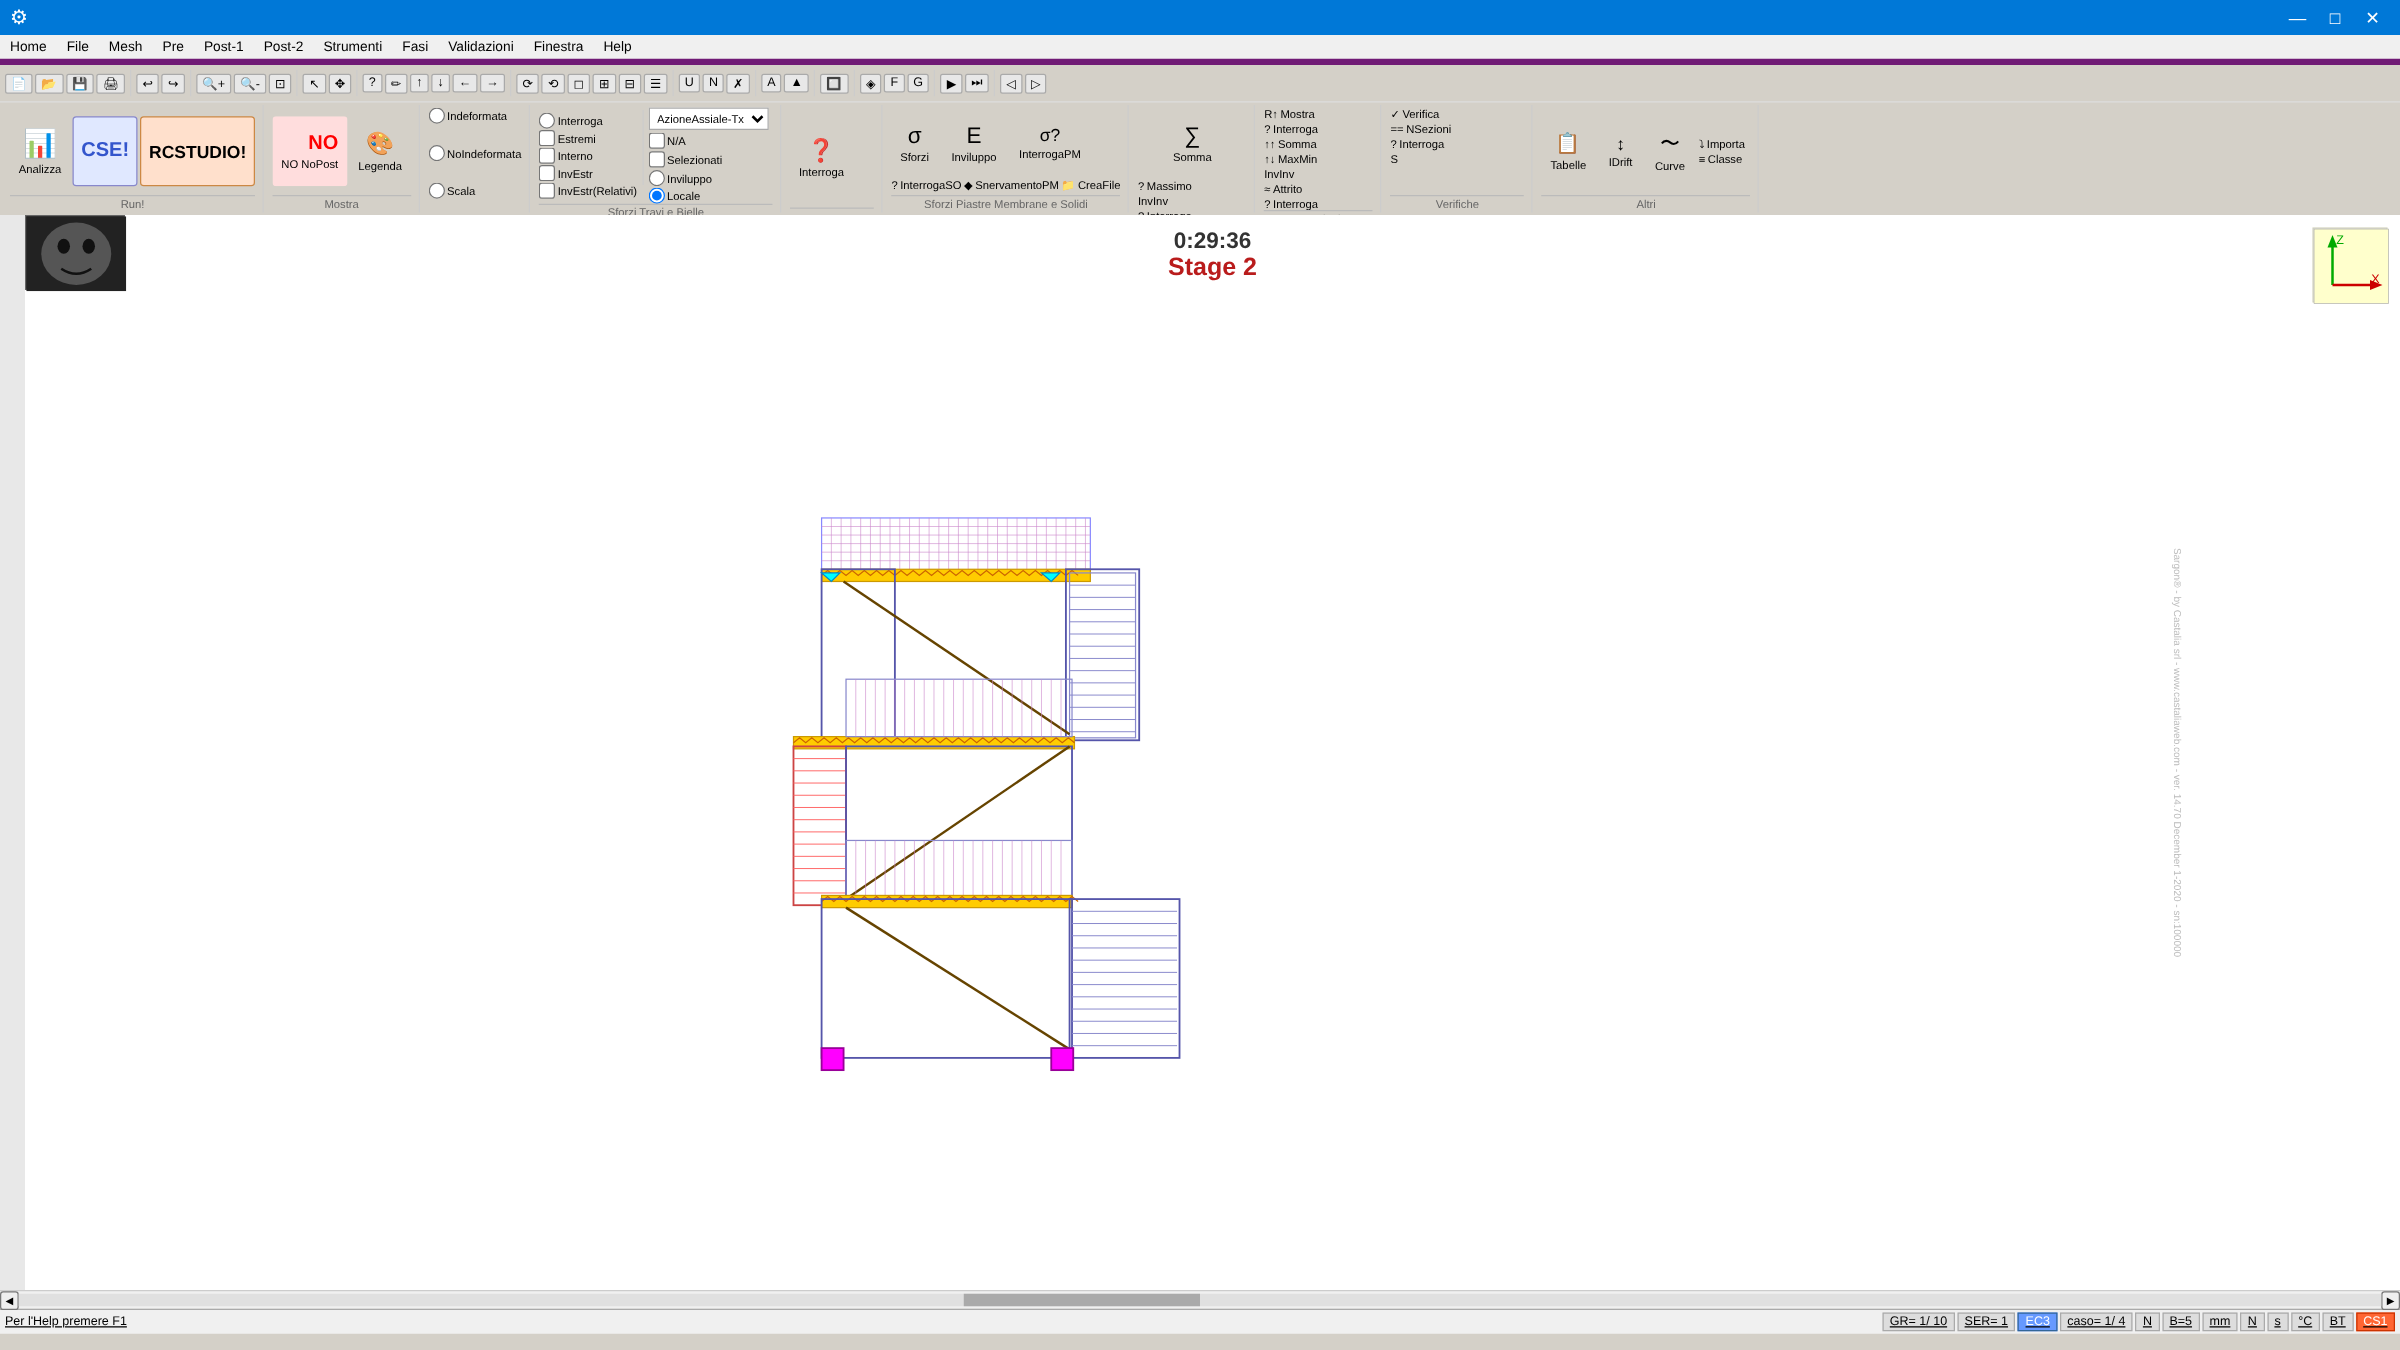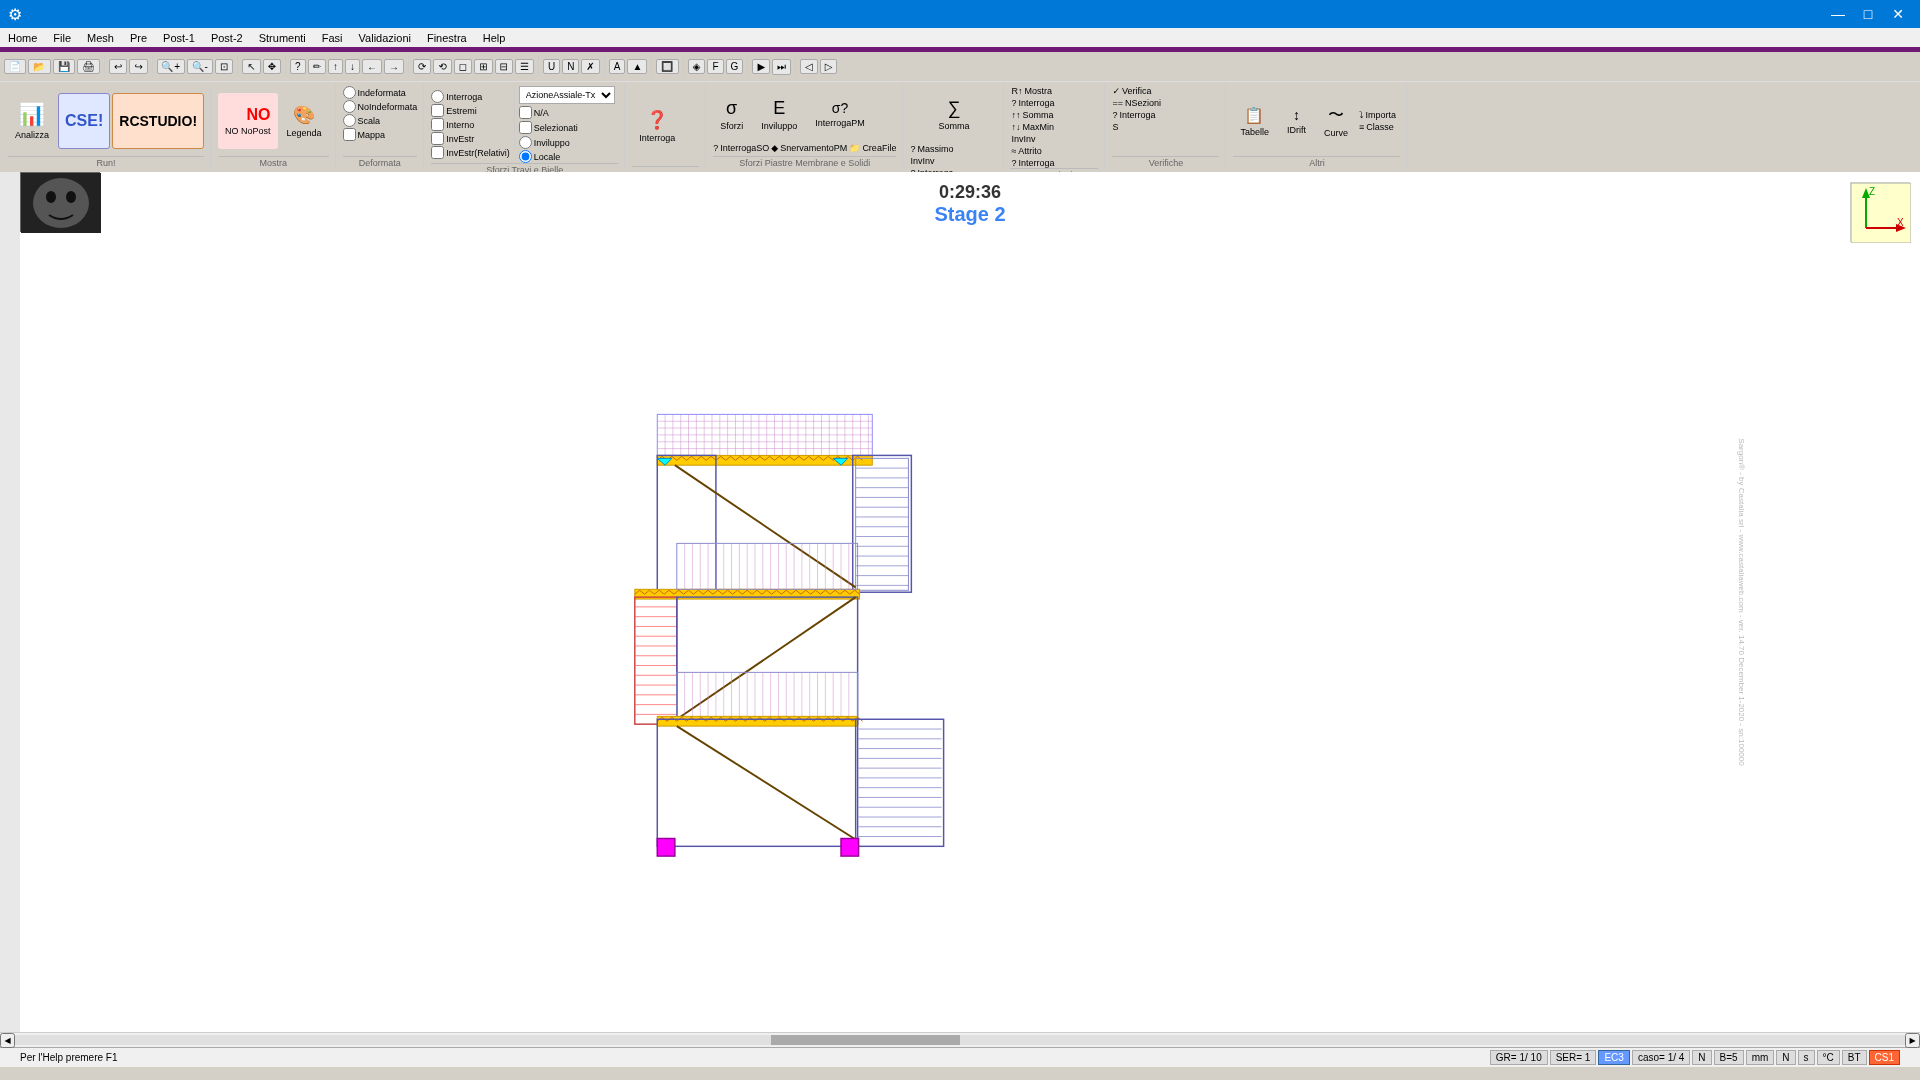--- a/index.html
+++ b/index.html
@@ -85,21 +85,21 @@
     
     #stage-display {
       position: absolute;
       top: 10px;
       left: 50%;
       transform: translateX(-50%);
       text-align: center;
       z-index: 10;
     }
     #time-display { font-size: 18px; color: #333; font-weight: bold; }
-    #stage-label { font-size: 20px; color: #3b82f6; font-weight: bold; text-align: center; }
+    #stage-label { font-size: 20px; color: #b91c1c; font-weight: bold; text-align: center; }
 
     
     #axis-indicator {
       position: absolute;
       top: 10px;
       right: 10px;
       width: 60px;
       height: 60px;
       background: #ffffcc;
       border: 1px solid #ccc;
@@ -117,22 +117,23 @@
     }
 
     
     #statusbar {
       height: 20px;
       background: #f0f0f0;
       border-top: 1px solid #aaa;
       display: flex;
       align-items: center;
       justify-content: space-between;
-      padding: 0 20px;
+      padding: 0 4px;
       font-size: 10px;
+      text-decoration: underline;
     }
     .status-left { flex: 1; }
     .status-right { display: flex; gap: 2px; }
     .status-badge {
       padding: 1px 5px;
       background: #ddd;
       border: 1px solid #aaa;
       font-size: 10px;
     }
     .status-badge.blue { background: #6699ff; color: white; border-color: #336699; }
@@ -319,21 +320,21 @@
       </div>
       <div class="rb-big-btn">
         <div style="font-size:18px;">🎨</div>
         <div>Legenda</div>
       </div>
     </div>
     <div class="ribbon-section-title">Mostra</div>
   </div>
 
   <div class="ribbon-section">
-    <div style="display:flex; flex-direction:column; gap:1px; flex:1;">
+    <div style="display:flex; flex-direction:column; gap:17px; flex:1;">
       <div class="rb-check-item">
         <input type="radio" name="deformata" style=""> 
           <span>Indeformata</span>
       </div>
       <div class="rb-check-item">
         <input type="radio" name="deformata" style=""> 
           <span>NoIndeformata</span>
       </div>
       <div class="rb-check-item">
         <input type="radio" name="deformata" style=""> 

